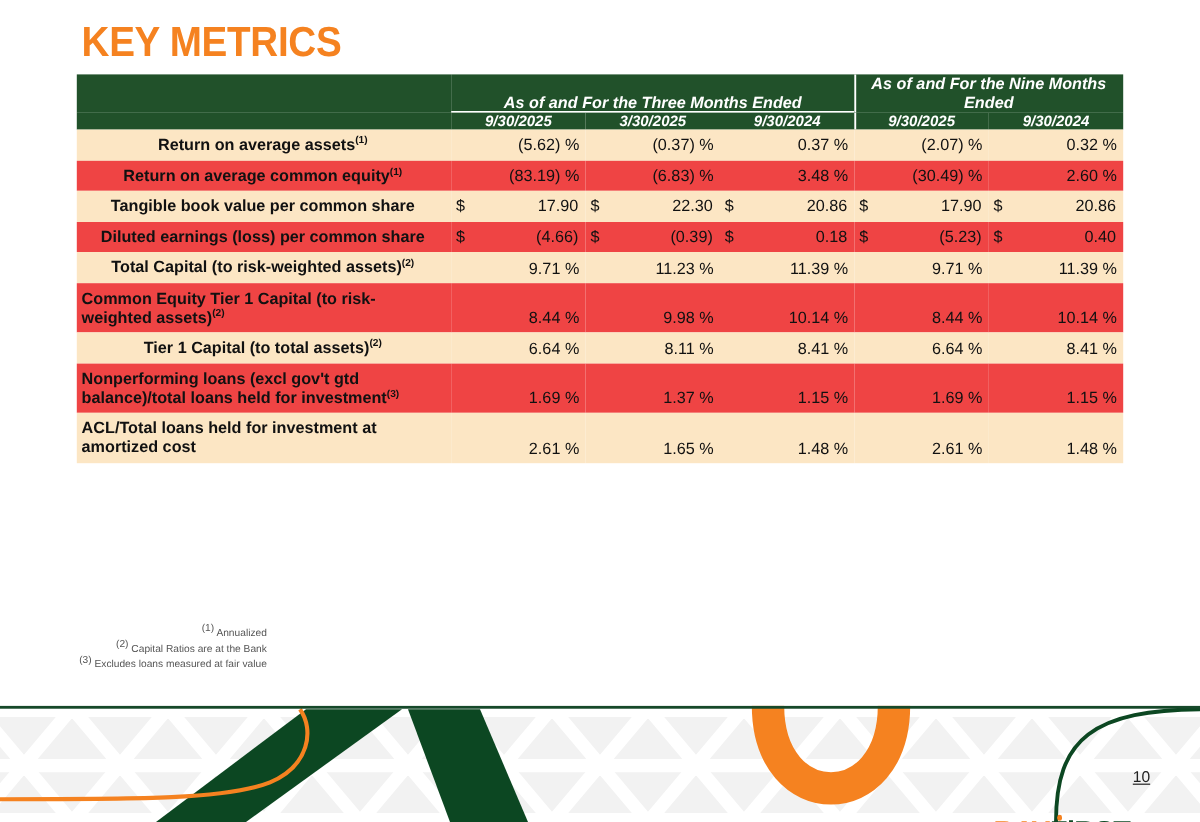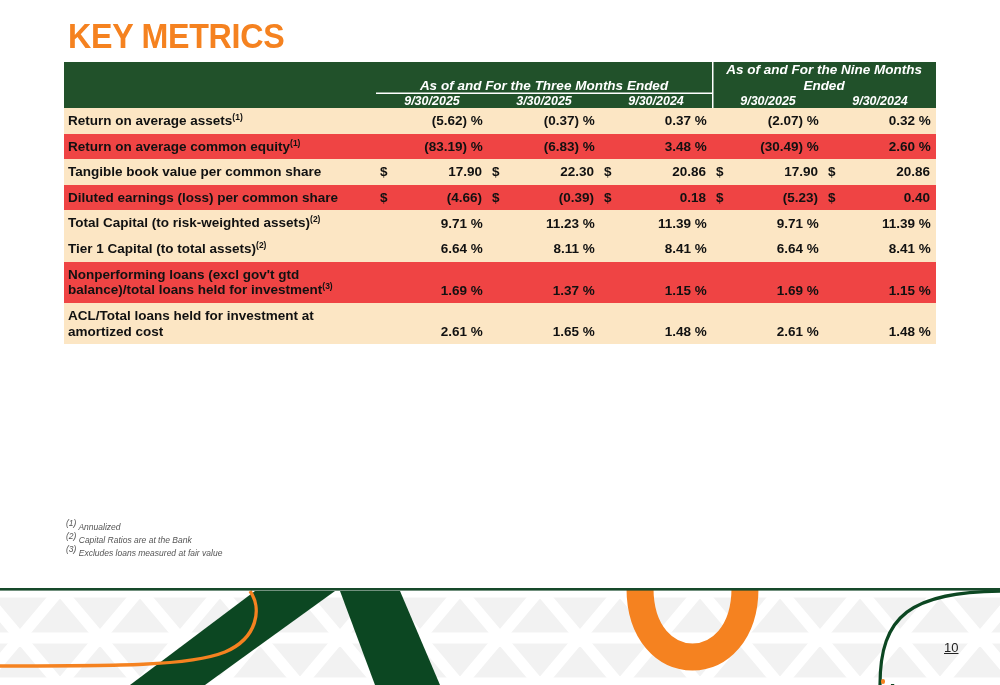--- a/index.html
+++ b/index.html
@@ -39,34 +39,34 @@
     text-align:center;padding:5px 4px 7px 4px;vertical-align:middle;
   }
 
   tr.r-shade td{background:#FCE6C4;}
   tr.r-plain td{background:#ef4444;}
 
   td.lbl{
     font-size:13.5px;font-weight:bold;color:#111111;
     padding:5px 6px 5px 4px;line-height:1.16;vertical-align:top;
   }
-  td.lbl.mid{vertical-align:middle;}
+  td.lbl.mid{vertical-align:middle;text-align:center;}
   td.val{
-    font-size:13.5px;color:#111111;font-weight:bold;
+    font-size:13.5px;color:#111111;font-weight:normal;
     text-align:right;padding:5px 6px 5px 2px;vertical-align:bottom;
     white-space:nowrap;
   }
   td.val.mid{vertical-align:middle;}
   .cur{float:left;padding-left:2px;}
   .pct{display:inline-block;width:15px;text-align:left;}
   sup{font-size:8.5px;vertical-align:super;line-height:0;}
 
   
   .notes{position:absolute;left:66px;top:521px;
-    font-size:8.5px;font-style:italic;color:#555555;line-height:1.55;}
+    font-size:8.5px;color:#555555;line-height:1.55;text-align:right;}
   .notes div{white-space:nowrap;}
 
   
   .footer{position:absolute;left:0;top:588px;width:1000px;height:97px;overflow:hidden;}
   .footer svg{display:block;}
 
   .logo{position:absolute;left:828px;top:636px;font-size:24px;font-weight:bold;letter-spacing:-0.5px;margin-top:44px;}
   .logo .bay{color:#F58220;}
   .logo .first{color:#0C4722;}
   .logo .dot{position:absolute;left:52.5px;top:-1px;width:4.5px;height:4.5px;border-radius:50%;background:#F58220;}
@@ -137,20 +137,28 @@
             <td class="val mid"><span class="cur">$</span>(5.23)</td>
             <td class="val mid"><span class="cur">$</span>0.40</td>
           </tr>
           <tr class="r-shade">
             <td class="lbl mid">Total Capital (to risk-weighted assets)<sup>(2)</sup></td>
             <td class="val mid">9.71<span class="pct">&nbsp;%</span></td>
             <td class="val mid">11.23<span class="pct">&nbsp;%</span></td>
             <td class="val mid">11.39<span class="pct">&nbsp;%</span></td>
             <td class="val mid">9.71<span class="pct">&nbsp;%</span></td>
             <td class="val mid">11.39<span class="pct">&nbsp;%</span></td>
+          </tr>
+          <tr class="r-plain">
+            <td class="lbl">Common Equity Tier 1 Capital (to risk-weighted assets)<sup>(2)</sup></td>
+            <td class="val">8.44<span class="pct">&nbsp;%</span></td>
+            <td class="val">9.98<span class="pct">&nbsp;%</span></td>
+            <td class="val">10.14<span class="pct">&nbsp;%</span></td>
+            <td class="val">8.44<span class="pct">&nbsp;%</span></td>
+            <td class="val">10.14<span class="pct">&nbsp;%</span></td>
           </tr>
           <tr class="r-shade">
             <td class="lbl mid">Tier 1 Capital (to total assets)<sup>(2)</sup></td>
             <td class="val mid">6.64<span class="pct">&nbsp;%</span></td>
             <td class="val mid">8.11<span class="pct">&nbsp;%</span></td>
             <td class="val mid">8.41<span class="pct">&nbsp;%</span></td>
             <td class="val mid">6.64<span class="pct">&nbsp;%</span></td>
             <td class="val mid">8.41<span class="pct">&nbsp;%</span></td>
           </tr>
           <tr class="r-plain">

